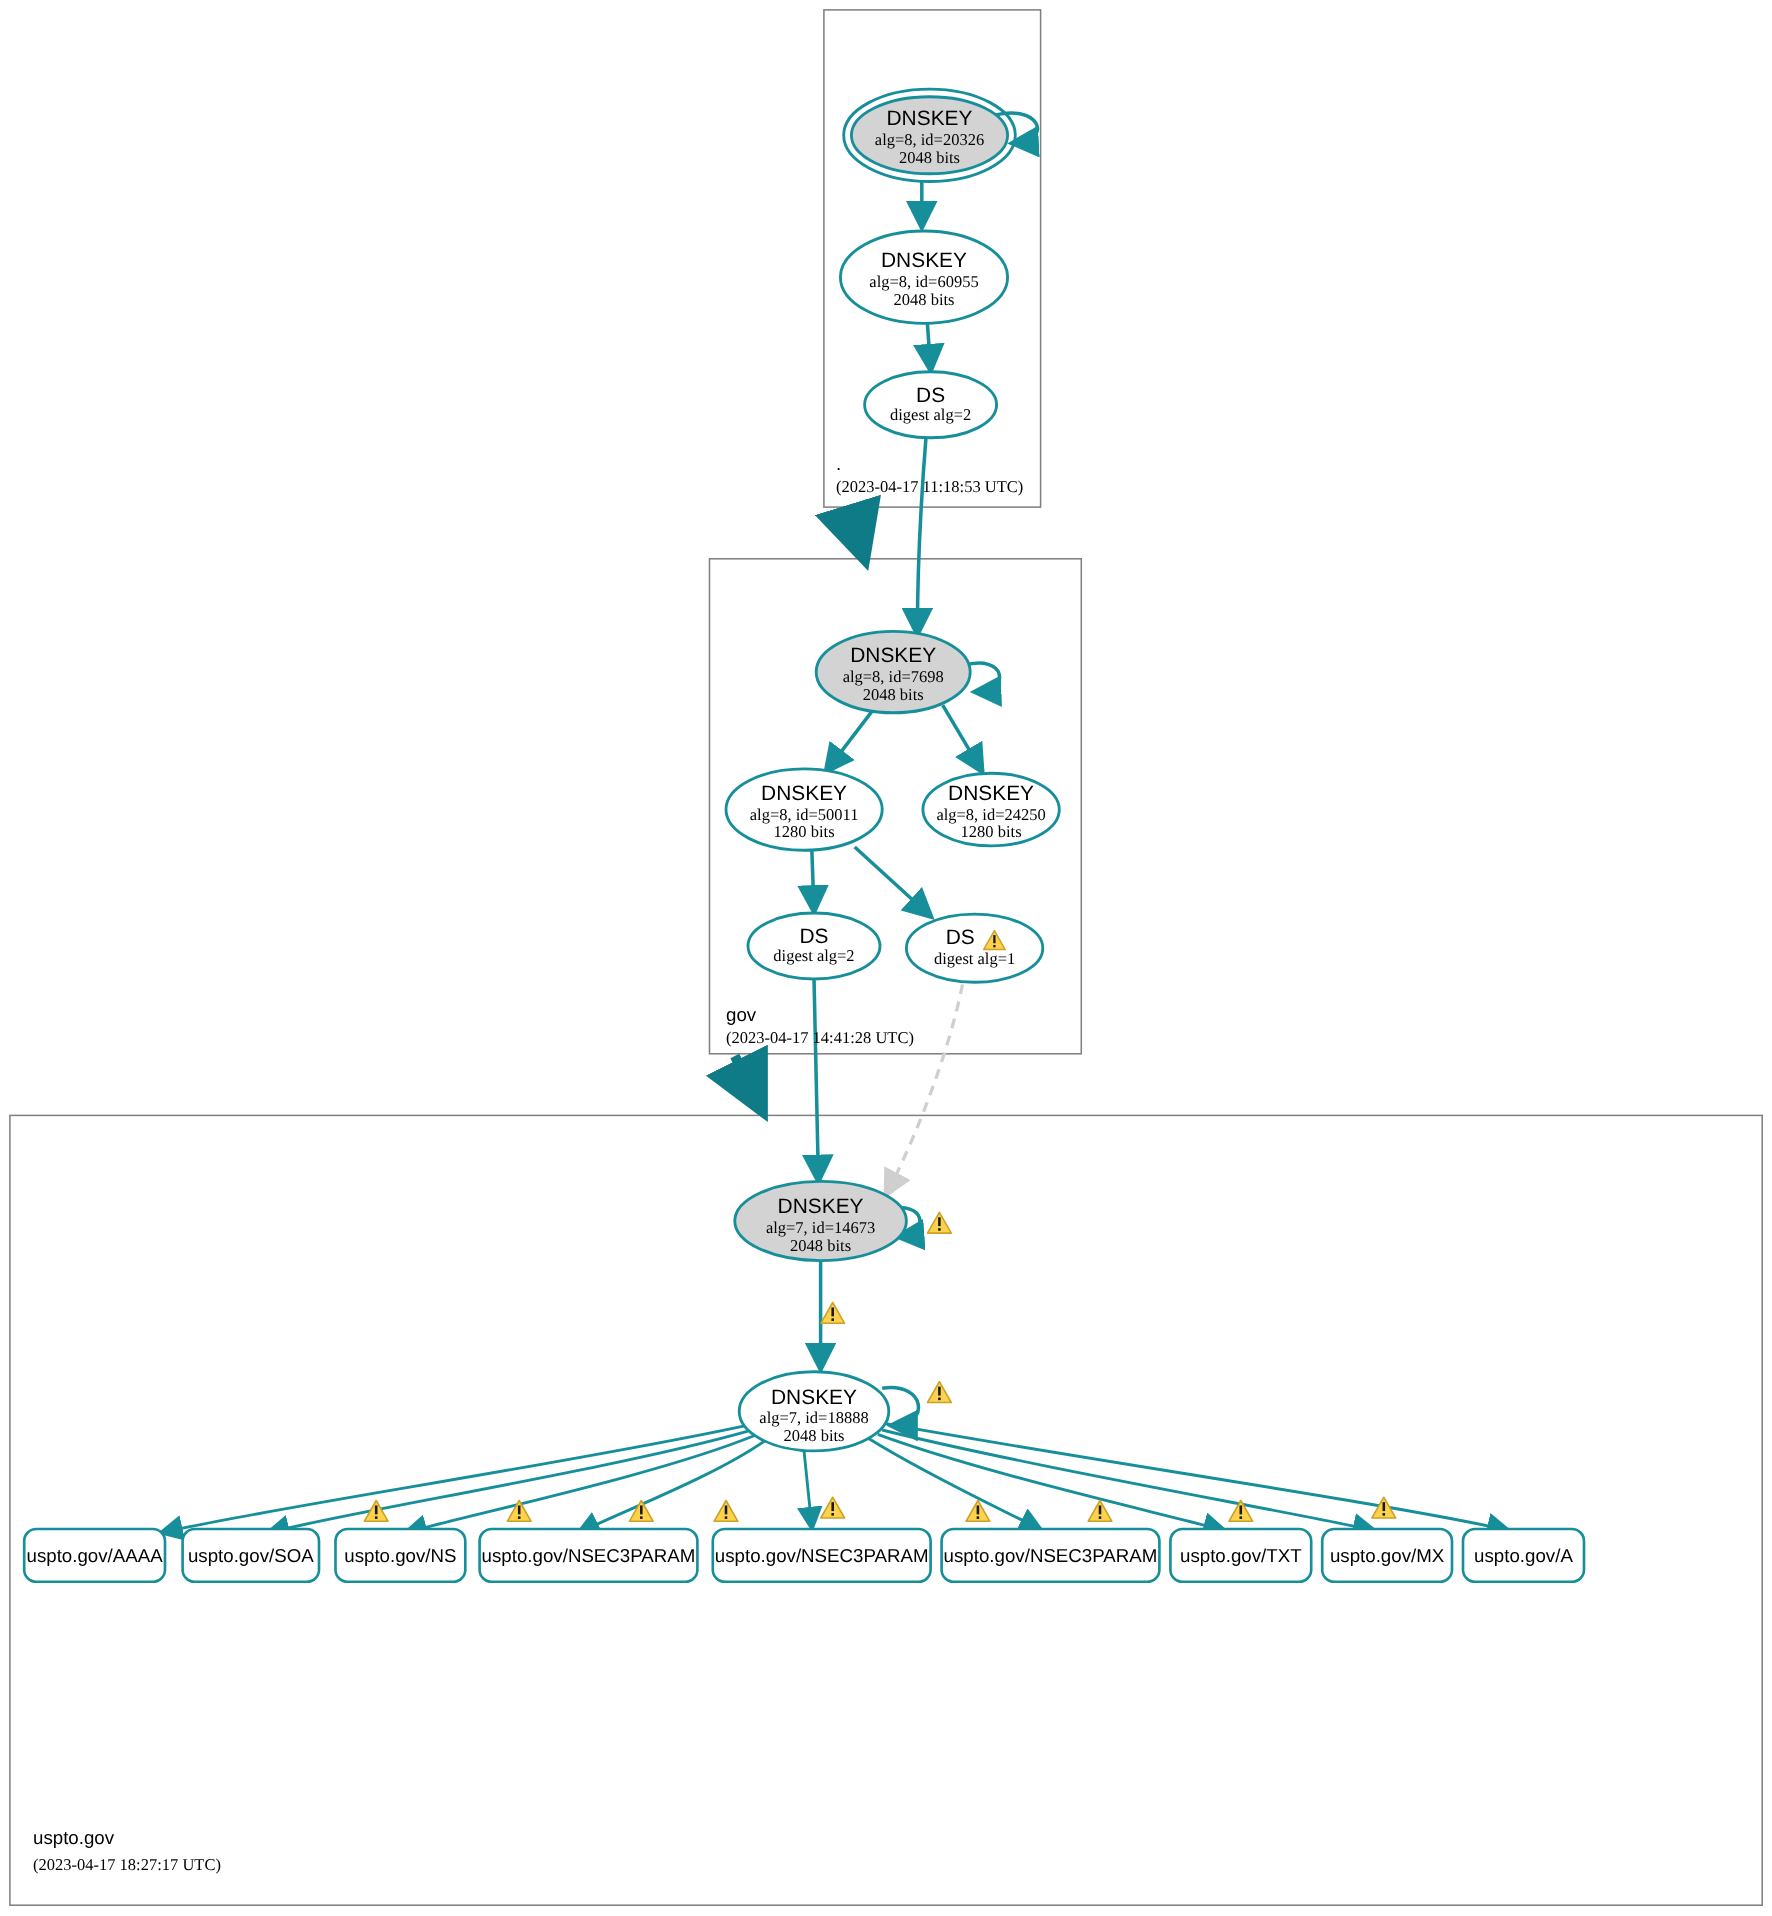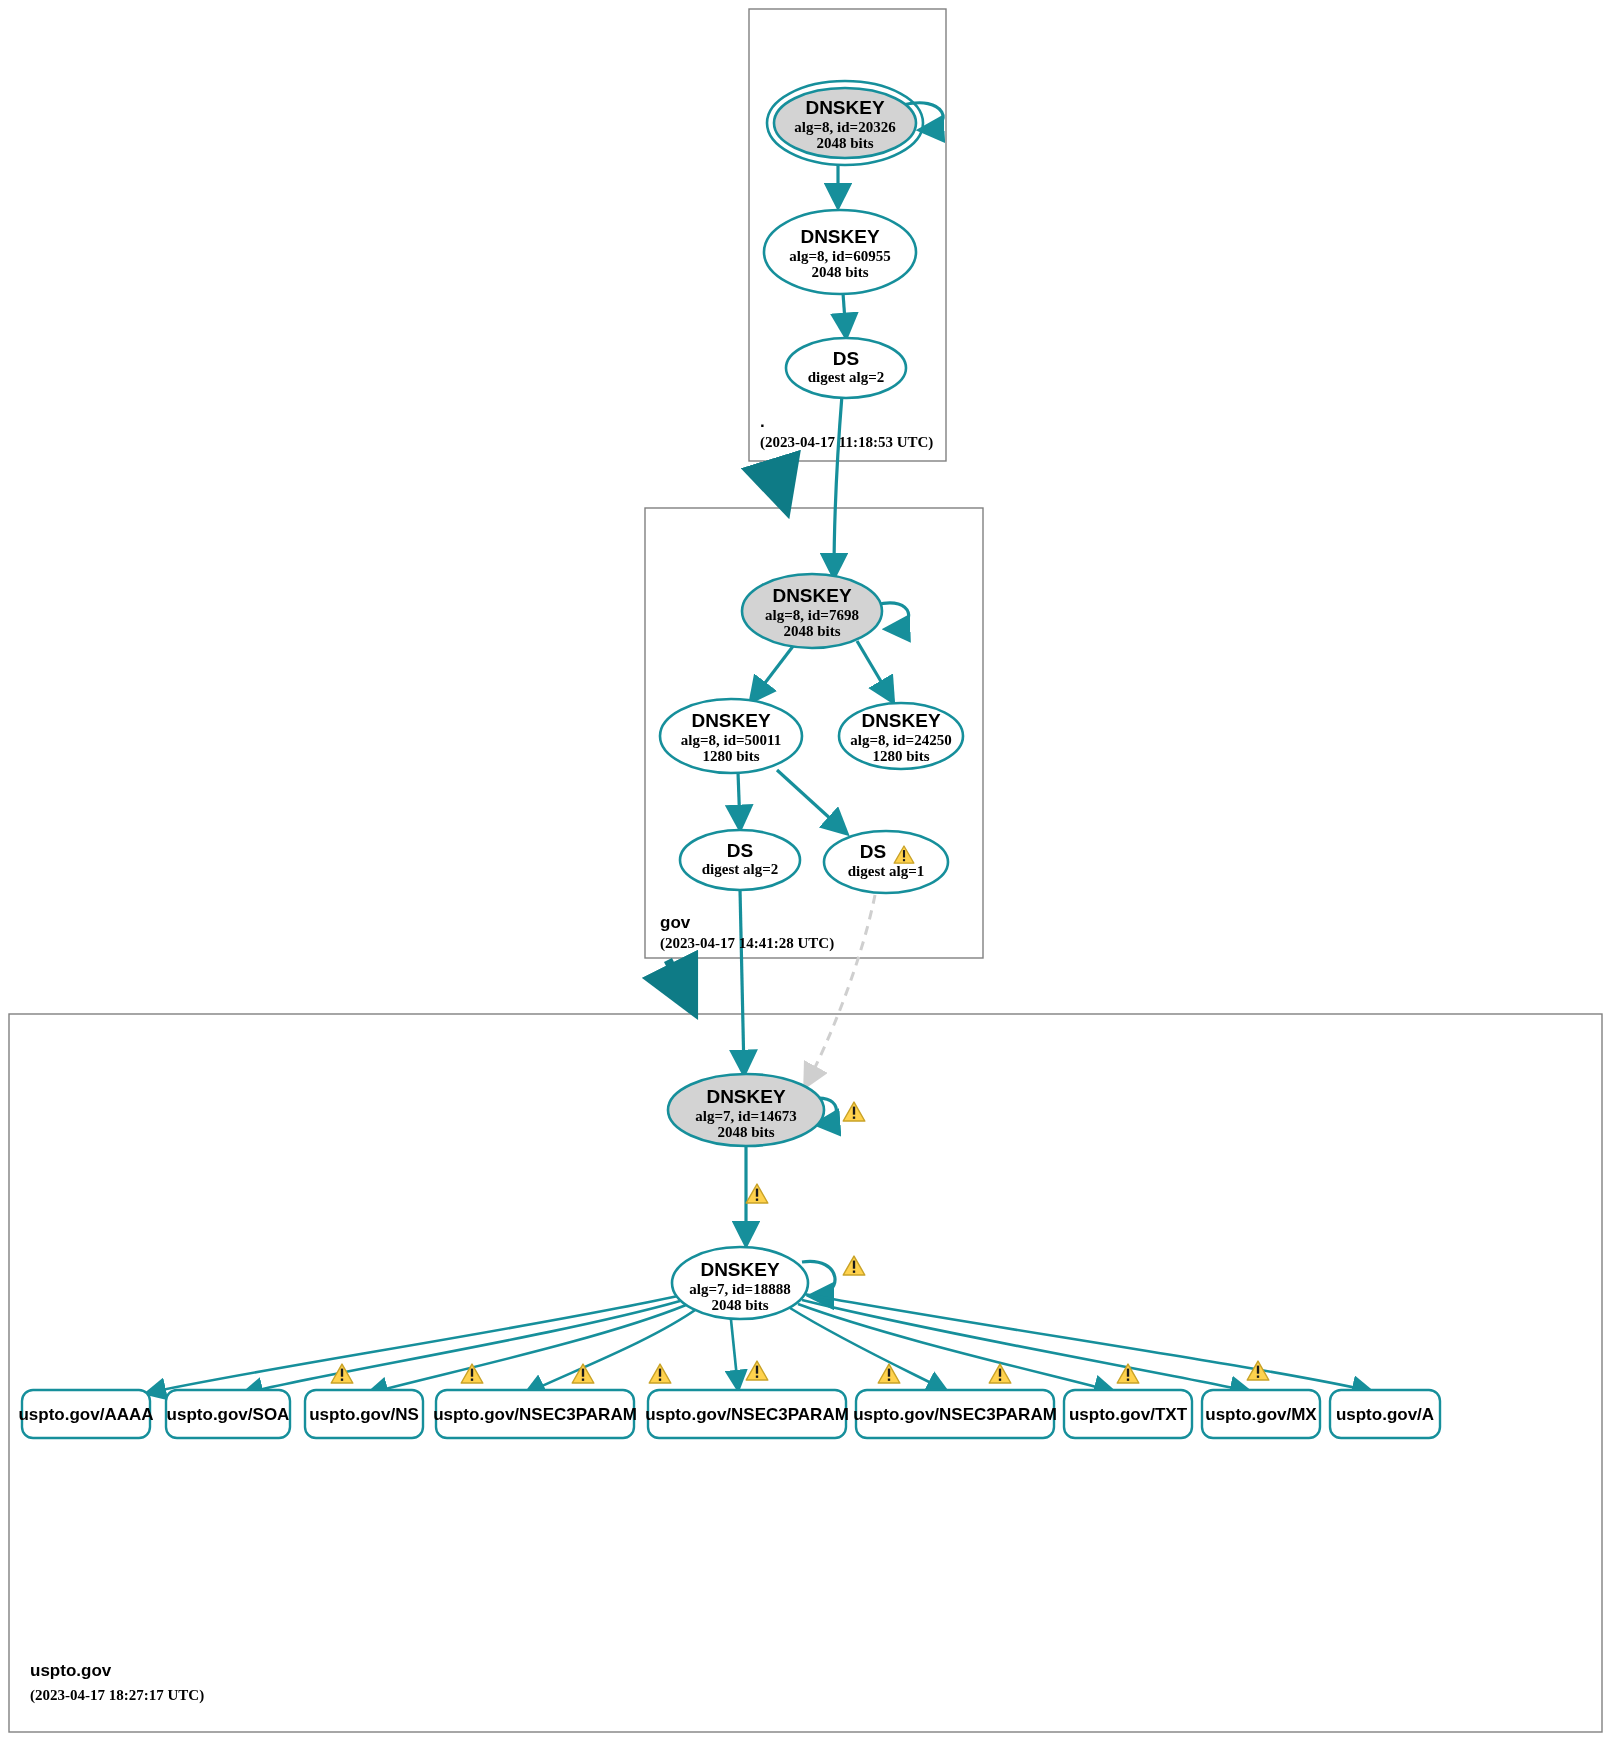--- a/index.html
+++ b/index.html
@@ -12,21 +12,20 @@
     width: 1611px;
     height: 1742px;
     position: relative;
     overflow: hidden;
   }
   #stage {
     position: absolute;
     left: 0; top: 0;
     width: 1611px;
     height: 1514px;
-    font-weight: bold;
   }
   svg.graph {
     position: absolute;
     left: 0; top: 0;
     width: 1611px;
     height: 1742px;
     display: block;
   }
   text {
     fill: #000000;

